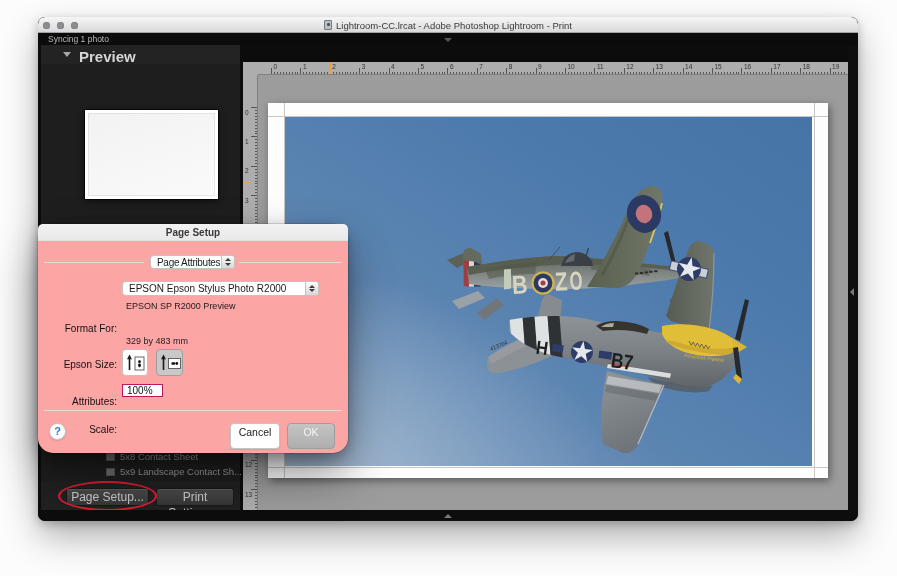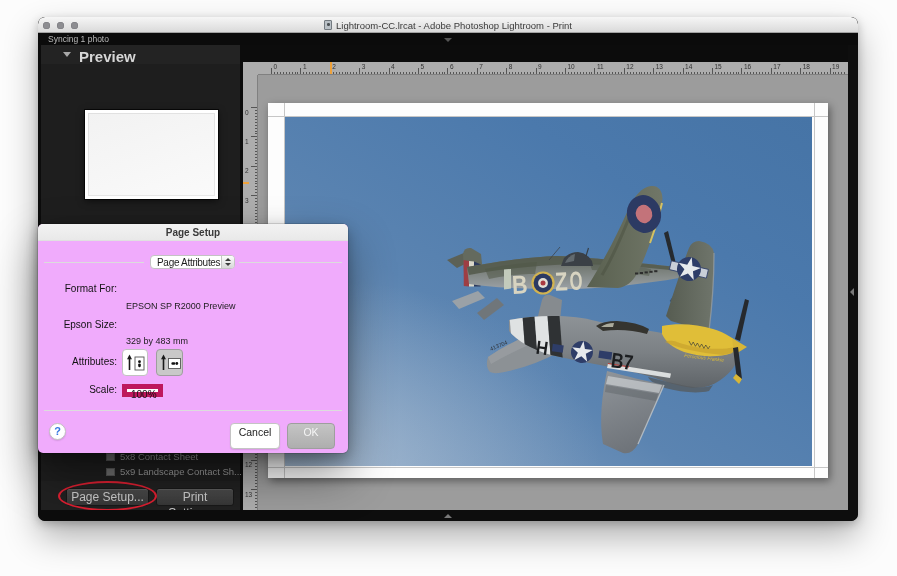--- a/index.html
+++ b/index.html
@@ -57,38 +57,38 @@
 .grayarea { position:absolute; left:220px; top:58px; width:590px; height:435px; background:#9c9c9c; }
 .paper { position:absolute; left:230px; top:86px; width:560px; height:375px; background:#fdfdfd;
   box-shadow:2px 3px 8px rgba(0,0,0,0.42); }
 .guide { position:absolute; background:#c6c6c6; }
 .photo { position:absolute; left:247px; top:100px; width:527px; height:349px; }
 .rstrip { position:absolute; left:810px; top:28px; width:10px; height:465px; background:#0e0e0e; }
 .bstrip { position:absolute; left:0; top:493px; width:820px; height:11px; background:#0d0d0d;
   border-radius:0 0 7px 7px; }
 .orange { position:absolute; background:#efa23b; }
 
-.dialog { position:absolute; left:38px; top:224px; width:310px; height:229px; border-radius:5px;
-  background:#f0abfc; z-index:50;
+.dialog { position:absolute; left:38px; top:224px; width:310px; height:229px; border-radius:15px;
+  background:#fca5a5; z-index:50;
   box-shadow:0 0 0 0.5px rgba(0,0,0,0.25), 0 22px 46px rgba(0,0,0,0.42), 0 5px 14px rgba(0,0,0,0.28); }
 .dtitle { position:absolute; top:0; left:0; width:100%; height:17px; text-align:center;
   font-size:10px; font-weight:bold; color:#3a3a3a; line-height:18px;
   background:linear-gradient(#f2f2f2,#e9e9e9); border-radius:5px 5px 0 0;
   border-bottom:1px solid #e0e0e0; }
 .combo { position:absolute; background:#fff; border:1px solid #c3c3c3; border-radius:4px;
   font-size:10px; color:#1c1c1c; }
 .combo .ctx { position:absolute; left:6px; top:0; bottom:0; display:flex; align-items:center; white-space:nowrap; }
 .step { position:absolute; right:0; top:0; bottom:0; width:13px;
   background:linear-gradient(#fdfdfd,#d7d7d7); border-left:1px solid #c3c3c3;
   border-radius:0 3px 3px 0; }
 .chev { position:absolute; left:3px; width:0; height:0; border-left:3px solid transparent;
   border-right:3px solid transparent; }
 .chu { top:20%; border-bottom:3.5px solid #3c3c3c; }
 .chd { bottom:20%; border-top:3.5px solid #3c3c3c; }
-.dlabel { position:absolute; left:10px; width:69px; text-align:right; font-size:10px; color:#111; }
+.dlabel { position:absolute; left:10px; width:69px; text-align:right; font-size:10px; color:#111;margin-top:40px; }
 .dstatic { position:absolute; font-size:9px; color:#1c1c1c; }
 .dline { position:absolute; height:1px; background:#dcdcdc; }
 .obtn { position:absolute; border-radius:4px; }
 .helpbtn { position:absolute; left:11px; top:199px; width:17px; height:17px; border-radius:50%;
   background:#fff; border:1px solid #c2c2c2; box-shadow:0 1px 1.5px rgba(0,0,0,0.12);
   color:#3476e0; font-size:11px; font-weight:bold; text-align:center; line-height:15px; }
 .mbtn { position:absolute; top:199px; height:26px; border-radius:4px; font-size:10.5px;
   text-align:center; line-height:17px; }
 </style></head>
 <body>
@@ -676,20 +676,27 @@
   <div class="dline" style="left:201px; top:37.5px; width:103px"></div>
   <div class="combo" style="left:112px; top:31px; width:85px; height:14px; letter-spacing:-0.3px">
       <span class="ctx">Page Attributes</span>
       <span class="step">
         <span class="chev chu"></span>
         <span class="chev chd"></span>
       </span>
     </div>
 
   <div class="dlabel" style="top:59px">Format For:</div>
+  <div class="combo" style="left:84px; top:57px; width:197px; height:15px">
+      <span class="ctx">EPSON Epson Stylus Photo R2000</span>
+      <span class="step">
+        <span class="chev chu"></span>
+        <span class="chev chd"></span>
+      </span>
+    </div>
   <div class="dstatic" style="left:88px; top:76.5px">EPSON SP R2000 Preview</div>
 
   <div class="dlabel" style="top:95px">Epson Size:</div>
   <div class="dstatic" style="left:88px; top:112px">329 by 483 mm</div>
 
   <div class="dlabel" style="top:131.5px">Attributes:</div>
   <div class="obtn" style="left:84px; top:124.5px; width:26px; height:27px; background:#fff; border:1px solid #c2c2c2;"><svg width="26" height="27" viewBox="0 0 26 27">
         <line x1="6.5" y1="8.5" x2="6.5" y2="20" stroke="#1a1a1a" stroke-width="1.6"></line>
         <path d="M6.5,4.5 L9,9.3 L4,9.3 Z" fill="#1a1a1a"></path>
         <rect x="12" y="7" width="9" height="13" fill="#fff" stroke="#555" stroke-width="0.9"></rect>
@@ -698,18 +705,18 @@
       </svg></div>
   <div class="obtn" style="left:118px; top:124.5px; width:27px; height:27px; background:#c9c8c8; border:1px solid #9e9e9e;"><svg width="27" height="27" viewBox="0 0 27 27">
         <line x1="6.5" y1="8.5" x2="6.5" y2="20" stroke="#1a1a1a" stroke-width="1.6"></line>
         <path d="M6.5,4.5 L9,9.3 L4,9.3 Z" fill="#1a1a1a"></path>
         <rect x="11.5" y="8.5" width="12" height="10" fill="#fff" stroke="#555" stroke-width="0.9"></rect>
         <circle cx="19.8" cy="13.5" r="1.4" fill="#111"></circle>
         <rect x="14.4" y="12.2" width="3.8" height="2.6" rx="1.1" fill="#111"></rect>
       </svg></div>
 
   <div class="dlabel" style="top:159.5px">Scale:</div>
-  <div class="dstatic" style="left:84px; top:159.5px; width:41px; height:13px; background:#fff; border:5px solid #be185d; font-size:10px; line-height:12px; padding-left:4px; color:#111;">100%</div>
+  <div class="dstatic" style="left:84px; top:159.5px; width:41px; height:13px; background:#fff; border:1px solid #be185d; font-size:10px; line-height:12px; padding-left:4px; color:#111;">100%</div>
 
   <div class="dline" style="left:6px; top:186px; width:298px"></div>
   <div class="helpbtn">?</div>
   <div class="mbtn" style="left:192px; width:50px; background:#fff; border:1px solid #c4c4c4; color:#222; box-shadow:0 1px 1.5px rgba(0,0,0,0.1);">Cancel</div>
   <div class="mbtn" style="left:249px; width:48px; background:linear-gradient(#c4c4c4,#aeaeae); border:1px solid #9e9e9e; color:#f5f5f5;">OK</div>
 </div>
 </body></html>

